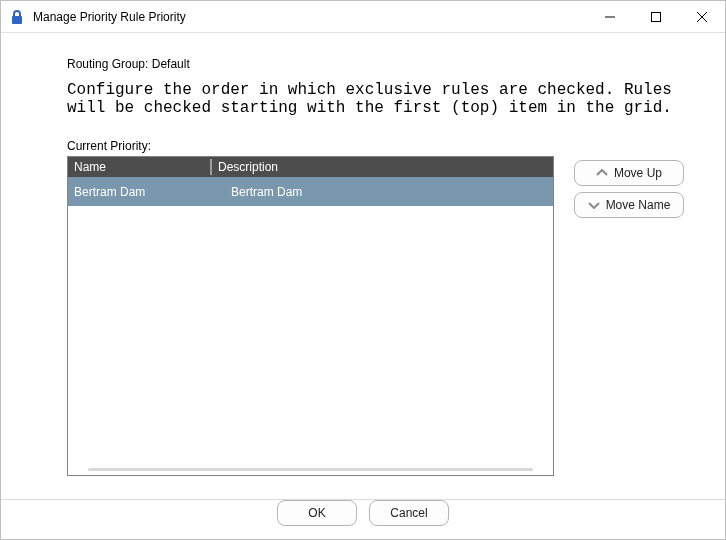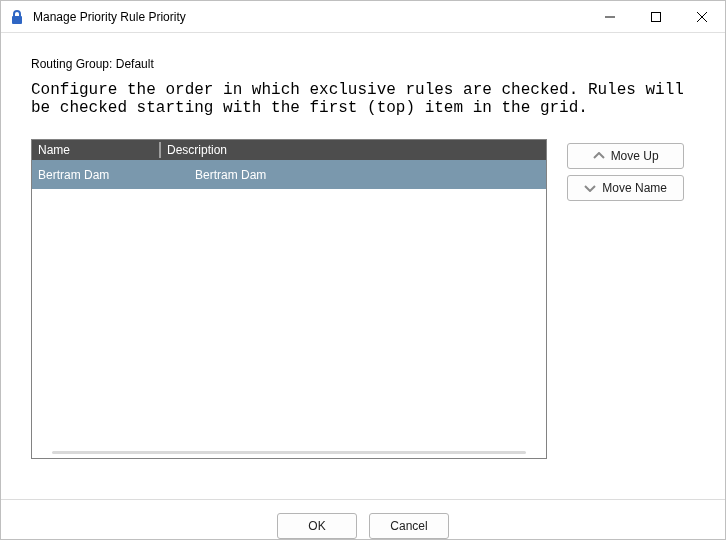--- a/index.html
+++ b/index.html
@@ -54,20 +54,21 @@
     justify-content: center;
     cursor: default;
   }
   .win-btn svg { display: block; }
 
   .content {
     flex: 1;
     padding: 24px 41px 10px 30px;
     display: flex;
     flex-direction: column;
+    margin-left: 36px;
   }
   .routing-group {
     font-size: 12px;
     margin-bottom: 10px;
   }
   .instructions {
     font-size: 16px;
     margin-bottom: 22px;
     font-family: Liberation Mono, monospace;
   }
@@ -96,21 +97,21 @@
     height: 20px;
     align-items: stretch;
     font-size: 12px;
   }
   .grid-header .col {
     display: flex;
     align-items: center;
     padding-left: 6px;
     position: relative;
   }
-  .grid-header .col.name { width: 127px; border-radius: 8px; }
+  .grid-header .col.name { width: 142px; border-radius: 8px; }
   .grid-header .col.desc { flex: 1; }
   .col-sep {
     width: 2px;
     background: #9e9e9e;
     margin: 2px 0;
   }
   .grid-body {
     flex: 1;
     overflow: hidden;
     position: relative;
@@ -146,42 +147,42 @@
   .side-buttons {
     display: flex;
     flex-direction: column;
     gap: 6px;
     width: 118px;
     padding-top: 4px;
   }
   .btn {
     height: 26px;
     border: 1px solid #b5b5b5;
-    border-radius: 3px;
+    border-radius: 8px;
     background: #fdfdfd;
     display: flex;
     align-items: center;
     justify-content: center;
     gap: 6px;
     font-size: 12px;
     color: #222;
     cursor: default;
     user-select: none;
   }
   .btn .chev {
     color: #8a8a8a;
     display: flex;
     align-items: center;
   }
 
   .footer {
     height: 40px;
     border-top: 1px solid #dcdcdc;
     display: flex;
-    align-items: flex-end;
+    align-items: flex-start;
     justify-content: center;
     gap: 12px;
   }
   .footer .btn {
     width: 80px;
     justify-content: center;
   }
 </style>
 </head>
 <body>
@@ -219,20 +220,21 @@
 
   <div class="content">
 
     <div class="routing-group">
       <span>Routing Group:</span>
       <span>Default</span>
     </div>
 
     <div class="instructions">Configure the order in which exclusive rules are checked. Rules will be checked starting with the first (top) item in the grid.</div>
 
+    <div class="current-priority-label">Current Priority:</div>
 
     <div class="middle-row">
       <div class="grid-wrap">
         <div class="grid-header">
           <div class="col name">Name</div>
           <div class="col-sep"></div>
           <div class="col desc">Description</div>
         </div>
         <div class="grid-body">
           <div class="grid-row selected">

